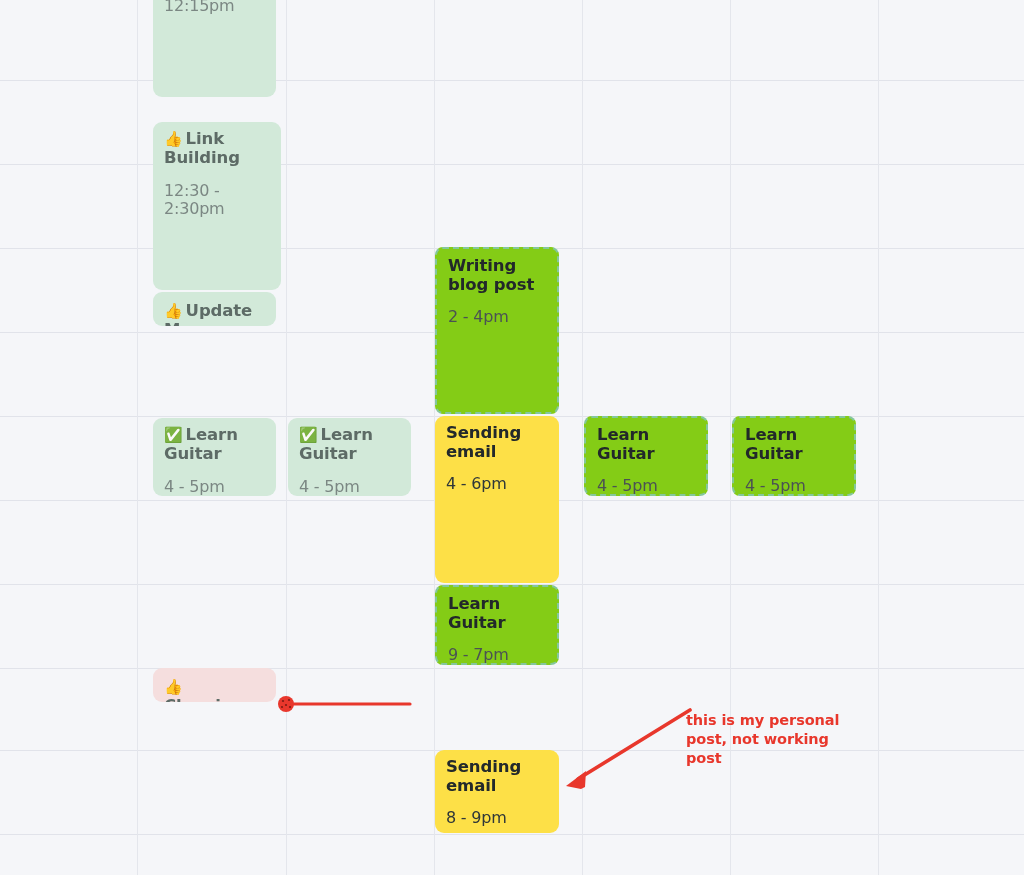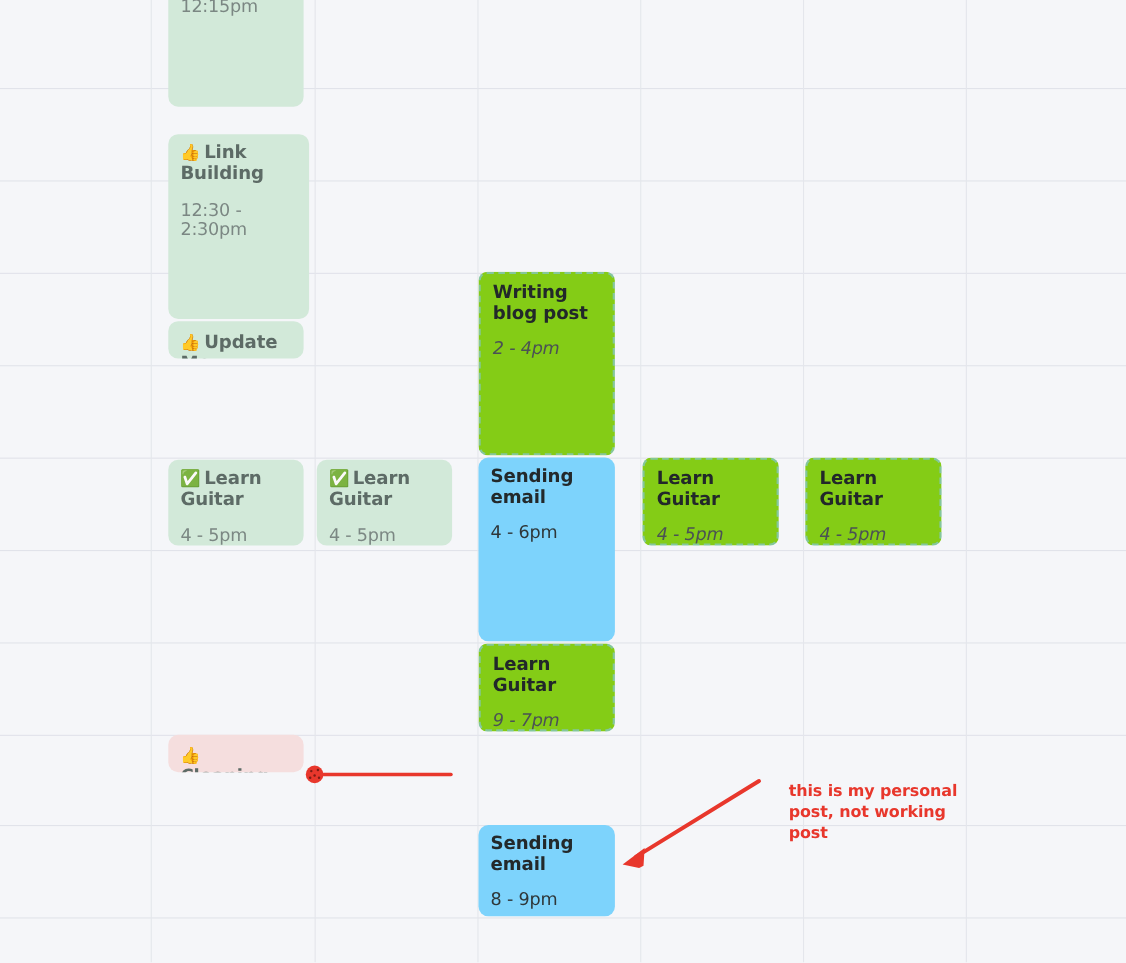--- a/index.html
+++ b/index.html
@@ -81,33 +81,33 @@
   .event.soft-green .ev-time  { color: #7b8783; }
 
   
   .event.soft-pink {
     background: #f5dede;
   }
   .event.soft-pink .ev-title { color: #5d6b66; }
 
   
   .event.solid-green {
-    background: #7dd3fc;
+    background: #fde047;
   }
   .event.solid-green .ev-title { color: #23292b; }
   .event.solid-green .ev-time  { color: #2f3739; }
 
   
   .event.dashed {
     background: #84cc16;
     border: 2.5px dashed #84c79c;
     border-radius: 8px;
   }
   .event.dashed .ev-title { color: #22282a; }
-  .event.dashed .ev-time  { color: #4b5254; font-style: italic; }
+  .event.dashed .ev-time  { color: #4b5254; }
 
   
   .event.single-line {
     padding-top: 9px;
     white-space: nowrap;
   }
 
   
   #annotation-layer {
     position: absolute;
@@ -226,18 +226,18 @@
     <circle cx="289" cy="700" r="1.1" fill="#7d1b15"></circle>
     <circle cx="286" cy="705" r="1.1" fill="#7d1b15"></circle>
     <circle cx="282" cy="707" r="1.1" fill="#7d1b15"></circle>
     <circle cx="290" cy="707" r="1.1" fill="#7d1b15"></circle>
     <line x1="292" y1="704" x2="410" y2="704" stroke="#e8372c" stroke-width="3.2" stroke-linecap="round"></line>
 
     <line x1="690" y1="710" x2="578" y2="779" stroke="#e8372c" stroke-width="3.6" stroke-linecap="round"></line>
     <polygon points="566,786 586,771 585,787 581,789" fill="#e8372c"></polygon>
   </svg>
 
-  <div class="annotation-text" style="left:717px;top:711px;width:170px">
+  <div class="annotation-text" style="left:686px;top:711px;width:170px">
     <div>this is my personal</div>
     <div>post, not working</div>
     <div>post</div>
   </div>
 </div>
 
 </body></html>

